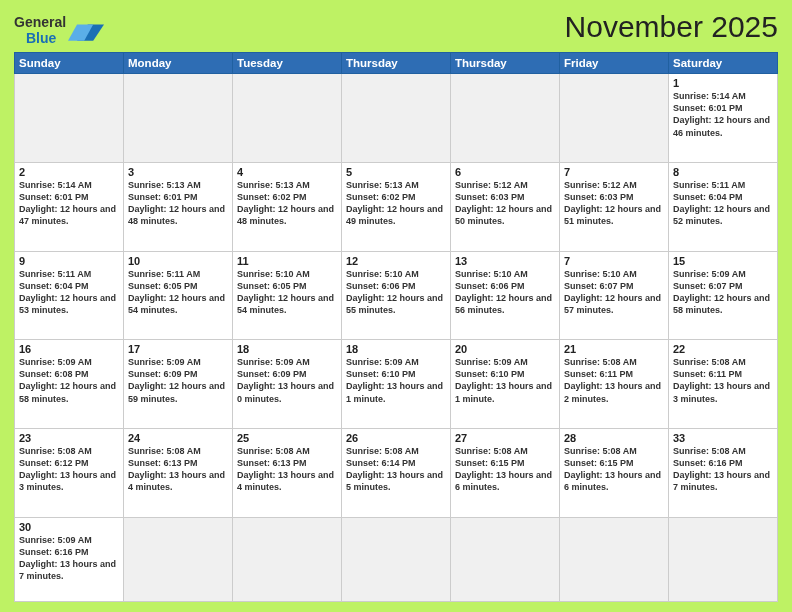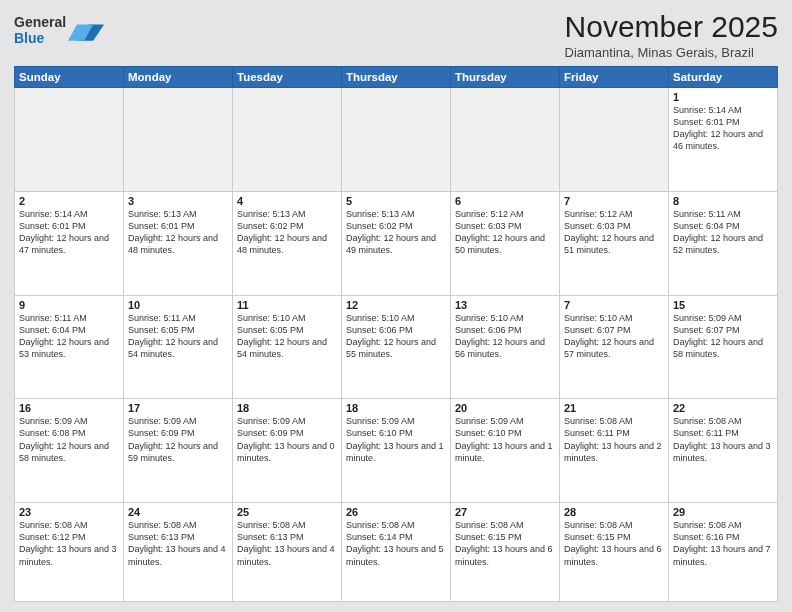--- a/index.html
+++ b/index.html
@@ -6,21 +6,21 @@
     body {
       font-family: Arial, sans-serif;
       background: #fff;
       width: 792px;
       height: 612px;
       overflow: hidden;
     }
     .page {
       width: 792px;
       height: 612px;
-      background: #e5e5e5;
+      background: #bef264;
       padding: 10px 14px 10px 14px;
       display: flex;
       flex-direction: column;
     }
     .header {
       display: flex;
       justify-content: space-between;
       align-items: flex-start;
       margin-bottom: 6px;
     }
@@ -83,42 +83,42 @@
       font-size: 11px;
       font-weight: bold;
       color: #222;
       display: block;
       margin-bottom: 1px;
     }
     .day-info {
       font-size: 9px;
       color: #333;
       line-height: 1.35;
+      font-weight: bold;
     }
   </style>
 </head>
 <body>
 
 <div class="page">
   <div class="header">
     <div class="logo">
       <div>
         <div style="font-size:14px;color:#333;font-weight:normal;line-height:1.15;">
           <span style="font-weight:bold;color:#333;">General</span>
         </div>
-        <div style="font-size:14px;font-weight:bold;color:#1a6fb5;line-height:1.15;">Blue</div>
+        <div style="font-size:14px;font-weight:bold;color:#1a6fb5;line-height:1.15;margin-left:12px;">Blue</div>
       </div>
       <svg class="logo-icon" viewBox="0 0 40 32" width="40" height="32">
         <polygon points="10,28 28,28 40,10 22,10" fill="#1a6fb5"></polygon>
         <polygon points="0,28 18,28 28,10 10,10" fill="#5aaee8"></polygon>
       </svg>
     </div>
     <div class="title-block">
       <div class="month-title">November 2025</div>
-      <div class="subtitle">Diamantina, Minas Gerais, Brazil</div>
     </div>
   </div>
 
   <table class="calendar" cellspacing="0" cellpadding="0">
     <thead>
       <tr class="cal-header-row">
       <th>Sunday</th>
           <th>Monday</th>
           <th>Tuesday</th>
           <th>Thursday</th>
@@ -249,19 +249,31 @@
           </td>
           <td>
             <span class="day-num">27</span>
             <div class="day-info">Sunrise: 5:08 AM<br>Sunset: 6:15 PM<br>Daylight: 13 hours and 6 minutes.</div>
           </td>
           <td>
             <span class="day-num">28</span>
             <div class="day-info">Sunrise: 5:08 AM<br>Sunset: 6:15 PM<br>Daylight: 13 hours and 6 minutes.</div>
           </td>
           <td>
-            <span class="day-num">29</span>
+            <span class="day-num">33</span>
             <div class="day-info">Sunrise: 5:08 AM<br>Sunset: 6:16 PM<br>Daylight: 13 hours and 7 minutes.</div>
           </td>
+        </tr>
+        <tr class="cal-row">
+          <td>
+            <span class="day-num">30</span>
+            <div class="day-info">Sunrise: 5:09 AM<br>Sunset: 6:16 PM<br>Daylight: 13 hours and 7 minutes.</div>
+          </td>
+          <td class="empty"></td>
+          <td class="empty"></td>
+          <td class="empty"></td>
+          <td class="empty"></td>
+          <td class="empty"></td>
+          <td class="empty"></td>
         </tr>
       </tbody>
   </table>
 </div>
 
 </body></html>

